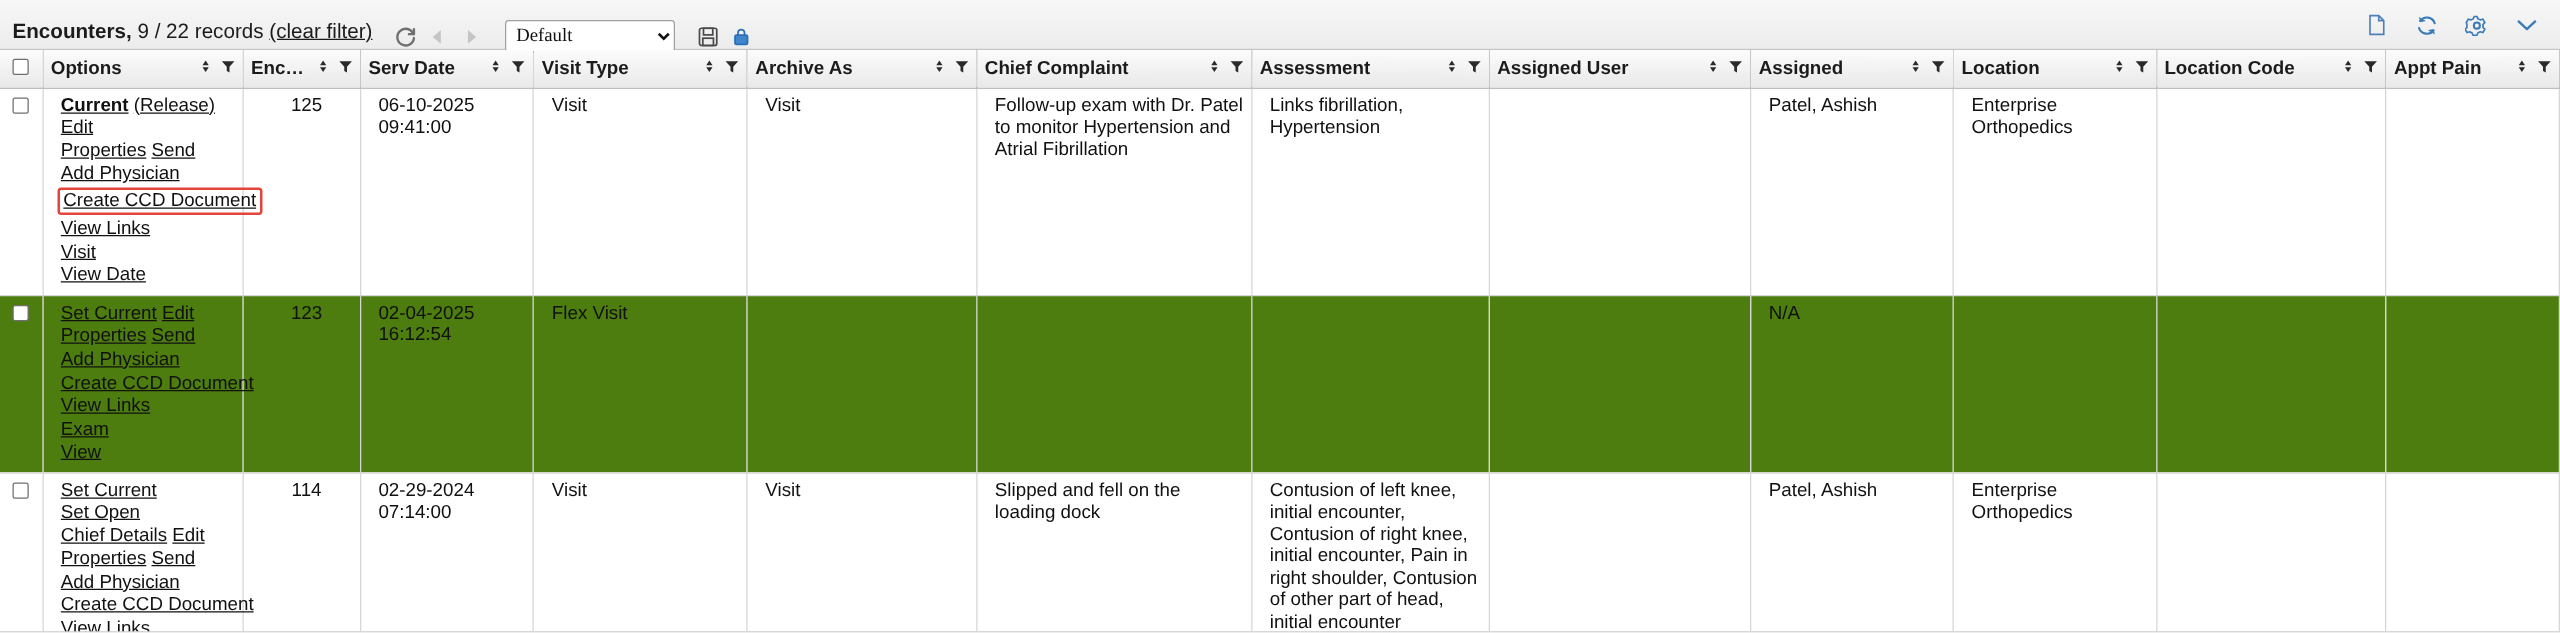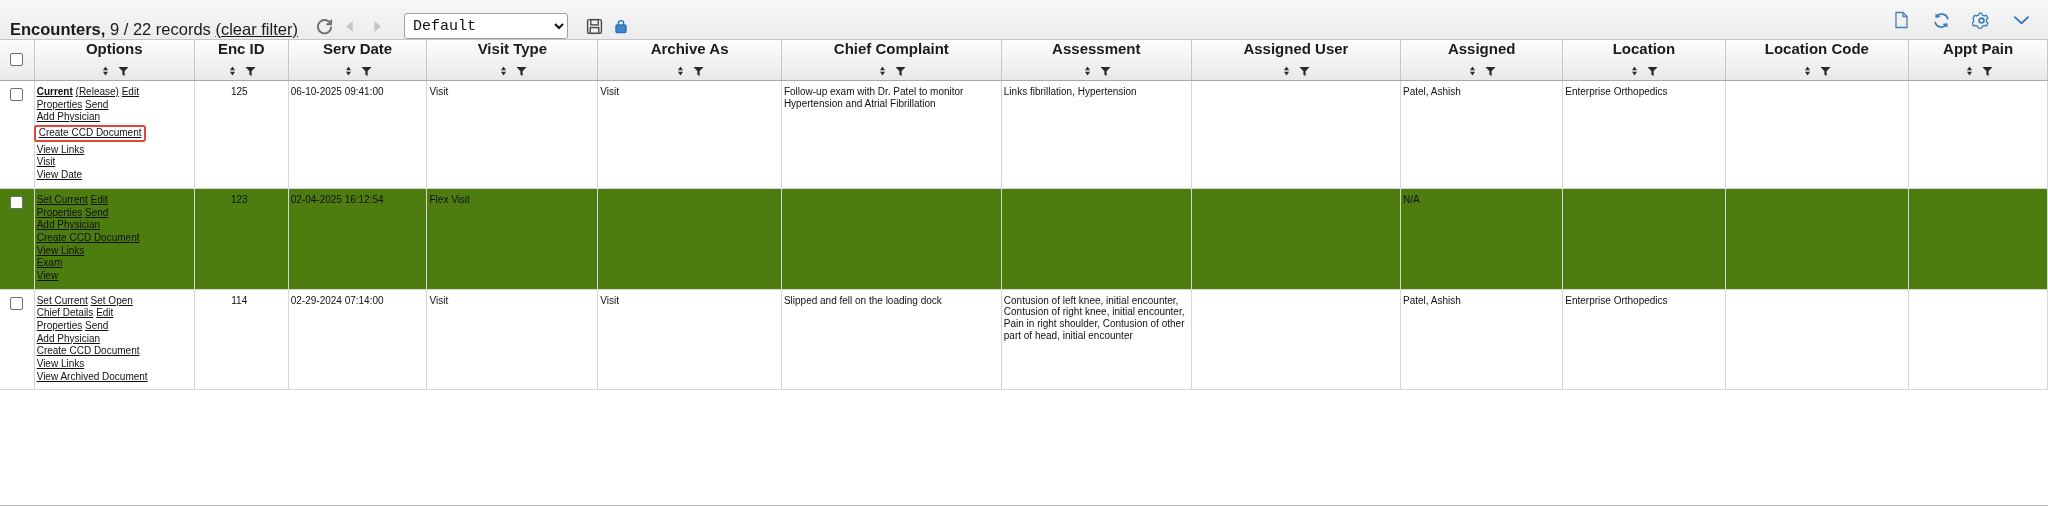--- a/index.html
+++ b/index.html
@@ -16,22 +16,22 @@
     background: #ffffff;
     border-bottom: 1px solid #b9b9b9;
   }
 
   
   .toolbar {
     height: 40px;
     background: linear-gradient(to bottom, #f7f7f7, #ececec);
     border-bottom: 1px solid #c4c4c4;
     display: flex;
-    align-items: flex-end;
-    padding: 0 10px;
+    align-items: flex-start;
+    padding: 16px 10px;
     position: relative;
   }
   .tb-title {
     font-size: 16.5px;
     color: #1b1b1b;
     white-space: nowrap;
   }
   .tb-title b { font-weight: bold; }
   .tb-title .clear-filter {
     color: #1b1b1b;
@@ -47,23 +47,23 @@
     cursor: pointer;
     color: #6f6f6f;
     font-size: 17px;
     line-height: 1;
     user-select: none;
   }
   .icon-btn.disabled { color: #c0c0c0; cursor: default; }
 
   .tb-select {
     height: 26px;
-    width: 164px;
+    width: 136px;
     font-size: 15px;
-    font-family: Liberation Mono, monospace;
+    font-family: Liberation Serif, serif;
     border: 1px solid #a0a0a0;
     border-radius: 3px;
     background: #fff;
     padding: 0 4px;
     color: #111;
   }
   .tb-right {
     position: absolute;
     right: 14px;
     top: 0;
@@ -91,33 +91,32 @@
     text-align: left;
     font-size: 15px;
     position: relative;
     white-space: nowrap;
   }
   .th-inner {
     display: flex;
     align-items: center;
     justify-content: space-between;
     gap: 6px;
-    flex-direction: column;
   }
   .th-label { overflow: hidden; text-overflow: ellipsis; }
   .th-icons { display: flex; align-items: center; gap: 7px; flex: none; }
   .sort-ico { font-size: 11px; color: #2a2a2a; letter-spacing: -1px; }
   .funnel { width: 11px; height: 11px; display: inline-block; }
 
   .grid td {
     border-right: 1px solid #d6d6d6;
     border-bottom: 1px solid #d6d6d6;
     vertical-align: top;
-    padding: 5px 6px 6px 2px;
-    font-size: 10px;
+    padding: 5px 6px 6px 14px;
+    font-size: 15px;
     color: #111;
     line-height: 1.17;
   }
   .row-alt td { background: #4d7c0f; }
   .row-plain td { background: #ffffff; }
 
   .num { text-align: center; }
 
   .chk {
     width: 13px; height: 13px;

